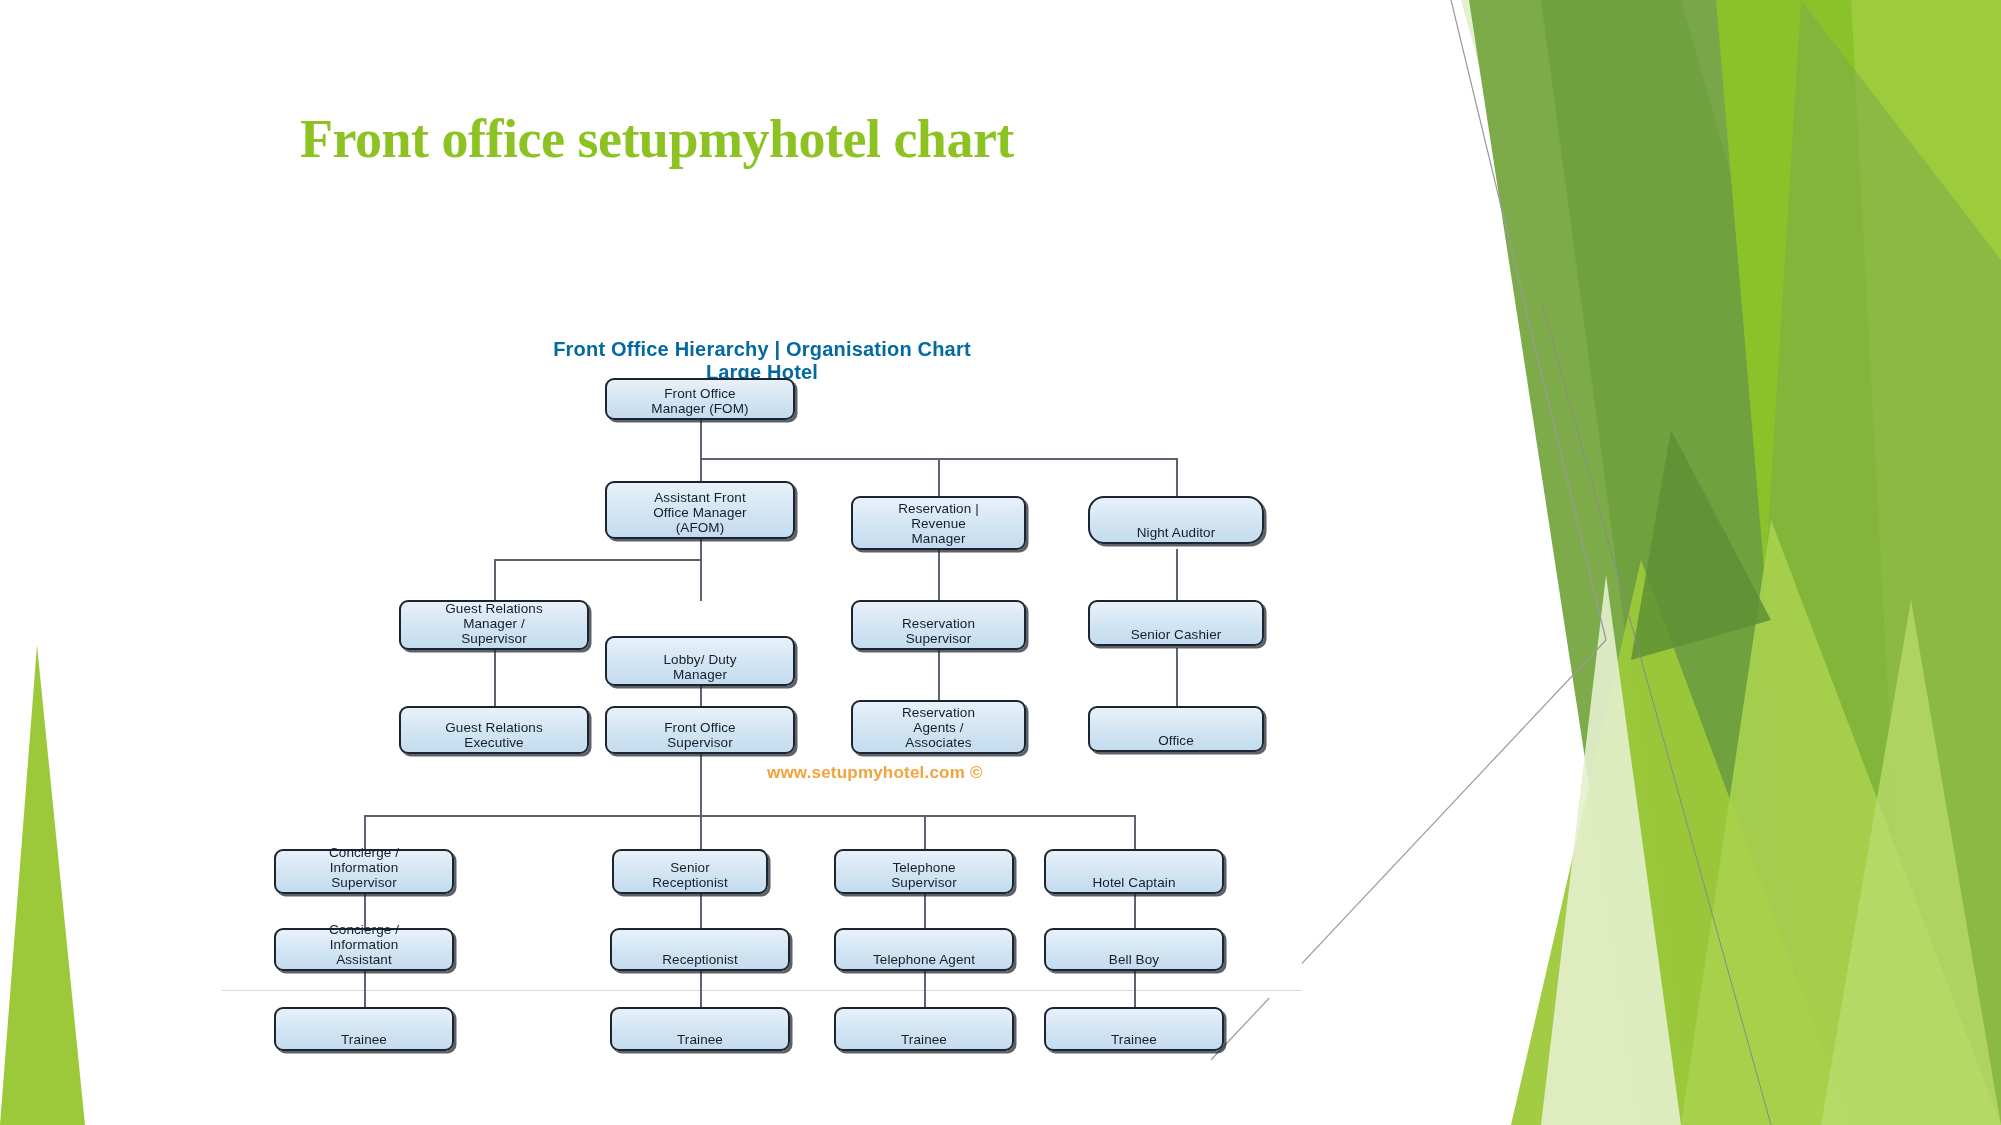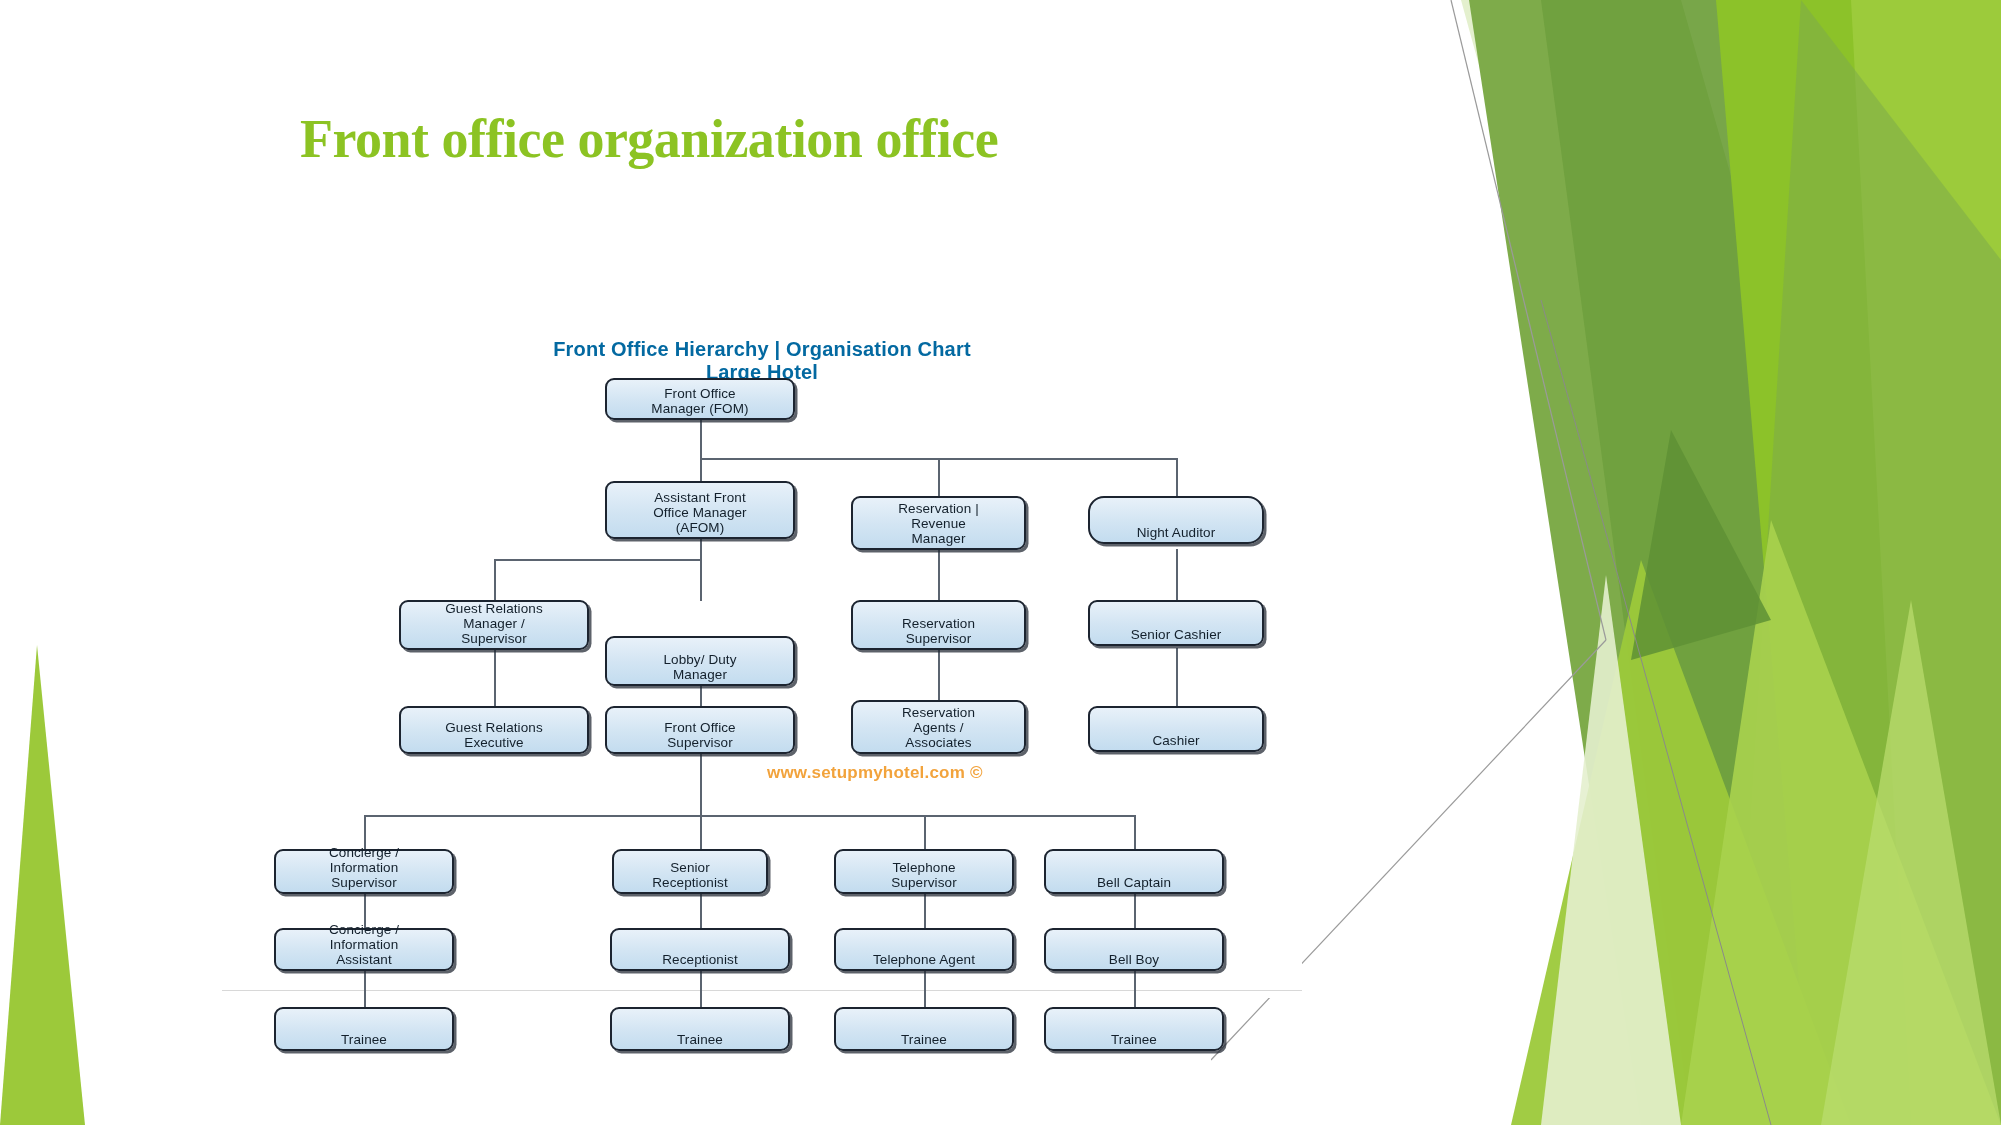--- a/index.html
+++ b/index.html
@@ -84,21 +84,21 @@
       <line x1="330" y1="300" x2="560" y2="1125" stroke="#8a8a8a" stroke-width="1"></line>
     </svg>
   </div>
 
   <div id="deco-left">
     <svg width="200" height="520" viewBox="0 0 200 520" preserveAspectRatio="none">
       <polygon points="37,40 85,520 0,520" fill="#9CC93A"></polygon>
     </svg>
   </div>
 
-  <div id="slide-title">Front office organization office</div>
+  <div id="slide-title">Front office setupmyhotel chart</div>
 
   <div id="chart">
 
     <div id="chart-heading">
       <span class="l1">Front Office Hierarchy | Organisation Chart</span>
       <span class="l2">Large Hotel</span>
     </div>
 
     <div class="wire v" style="left:478px;top:80px;height:40px;"></div>
 
@@ -176,37 +176,37 @@
 
     <div class="node" style="left:383px;top:368px;width:190px;height:48px;">
       <span>Front Office<br>Supervisor</span>
       </div>
 
     <div class="node" style="left:629px;top:362px;width:175px;height:54px;">
       <span>Reservation<br>Agents /<br>Associates</span>
       </div>
 
     <div class="node" style="left:866px;top:368px;width:176px;height:46px;">
-      <span>Cashier</span>
+      <span>Office</span>
       </div>
 
     <div class="node" style="left:52px;top:511px;width:180px;height:45px;">
       <span>Concierge /<br>Information<br>Supervisor</span>
       </div>
 
     <div class="node" style="left:390px;top:511px;width:156px;height:45px;">
       <span>Senior<br>Receptionist</span>
       </div>
 
     <div class="node" style="left:612px;top:511px;width:180px;height:45px;">
       <span>Telephone<br>Supervisor</span>
       </div>
 
     <div class="node" style="left:822px;top:511px;width:180px;height:45px;">
-      <span>Bell Captain</span>
+      <span>Hotel Captain</span>
       </div>
 
     <div class="node" style="left:52px;top:590px;width:180px;height:43px;">
       <span>Concierge /<br>Information<br>Assistant</span>
       </div>
 
     <div class="node" style="left:388px;top:590px;width:180px;height:43px;">
       <span>Receptionist</span>
       </div>
 

